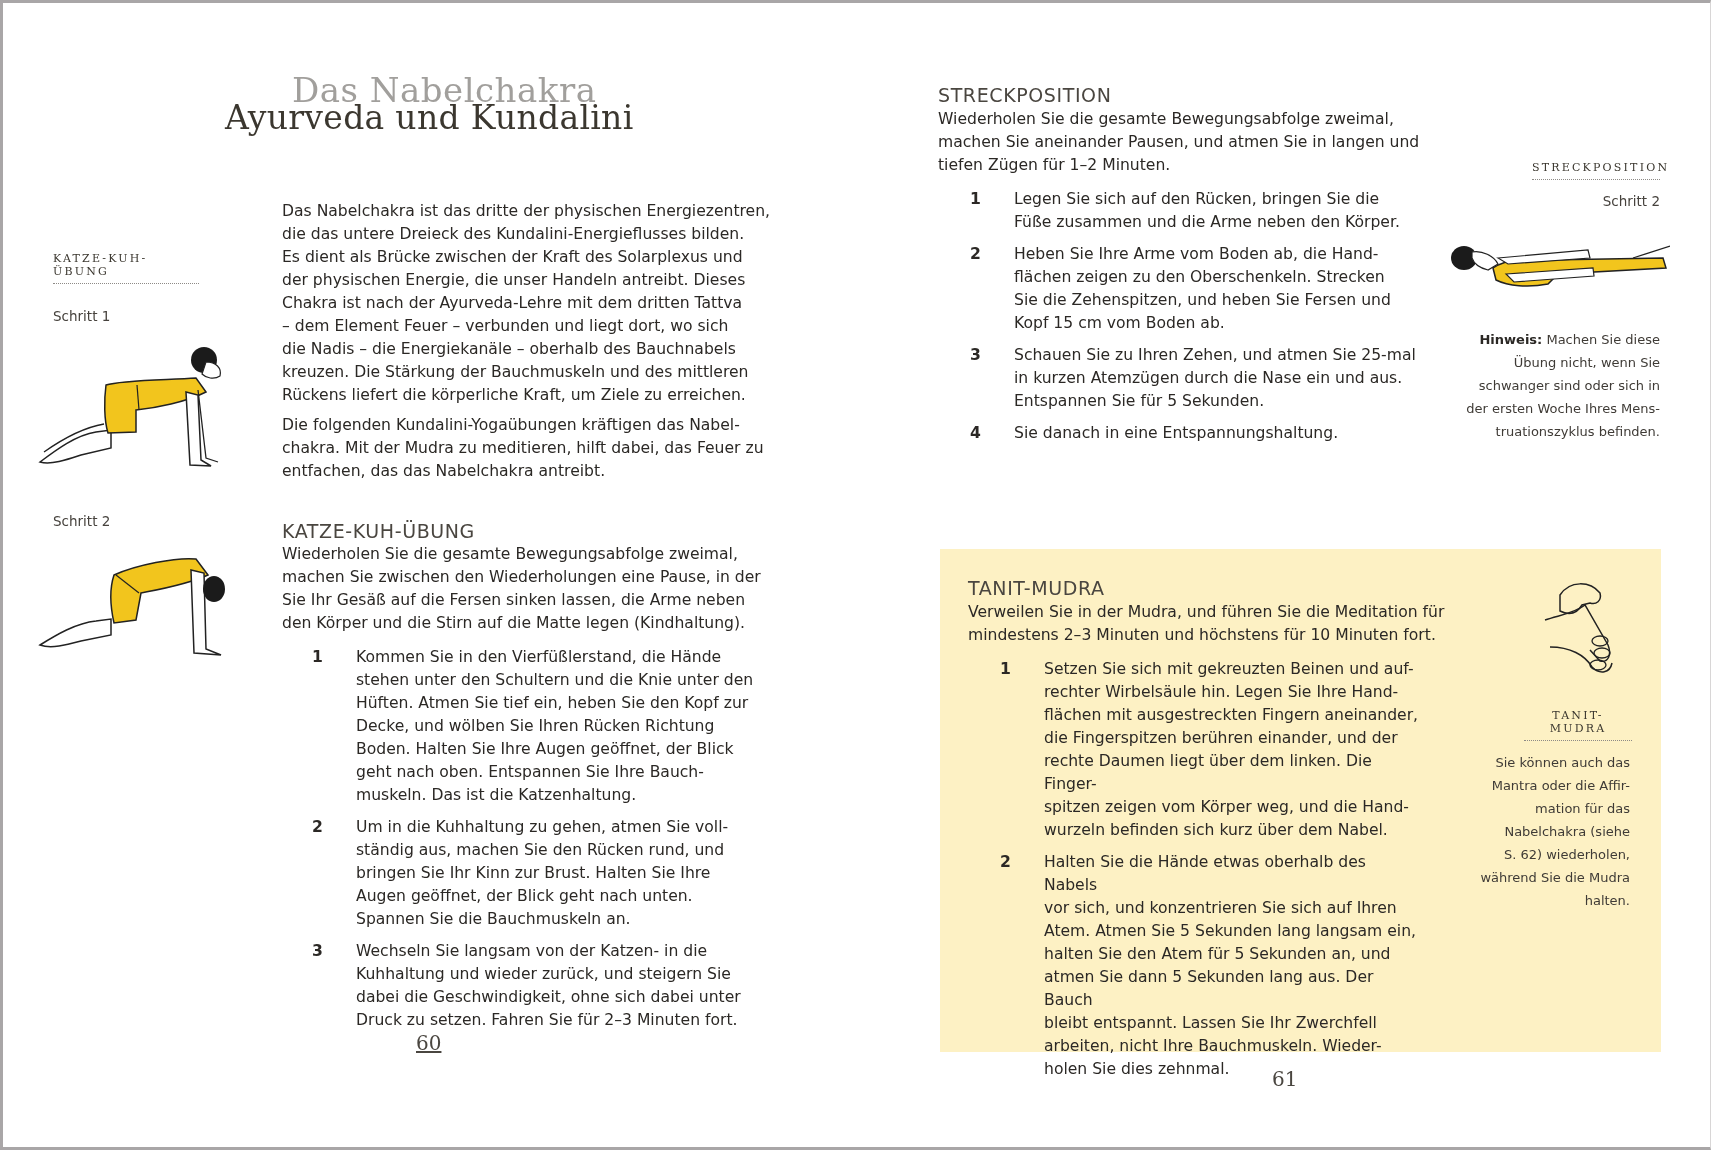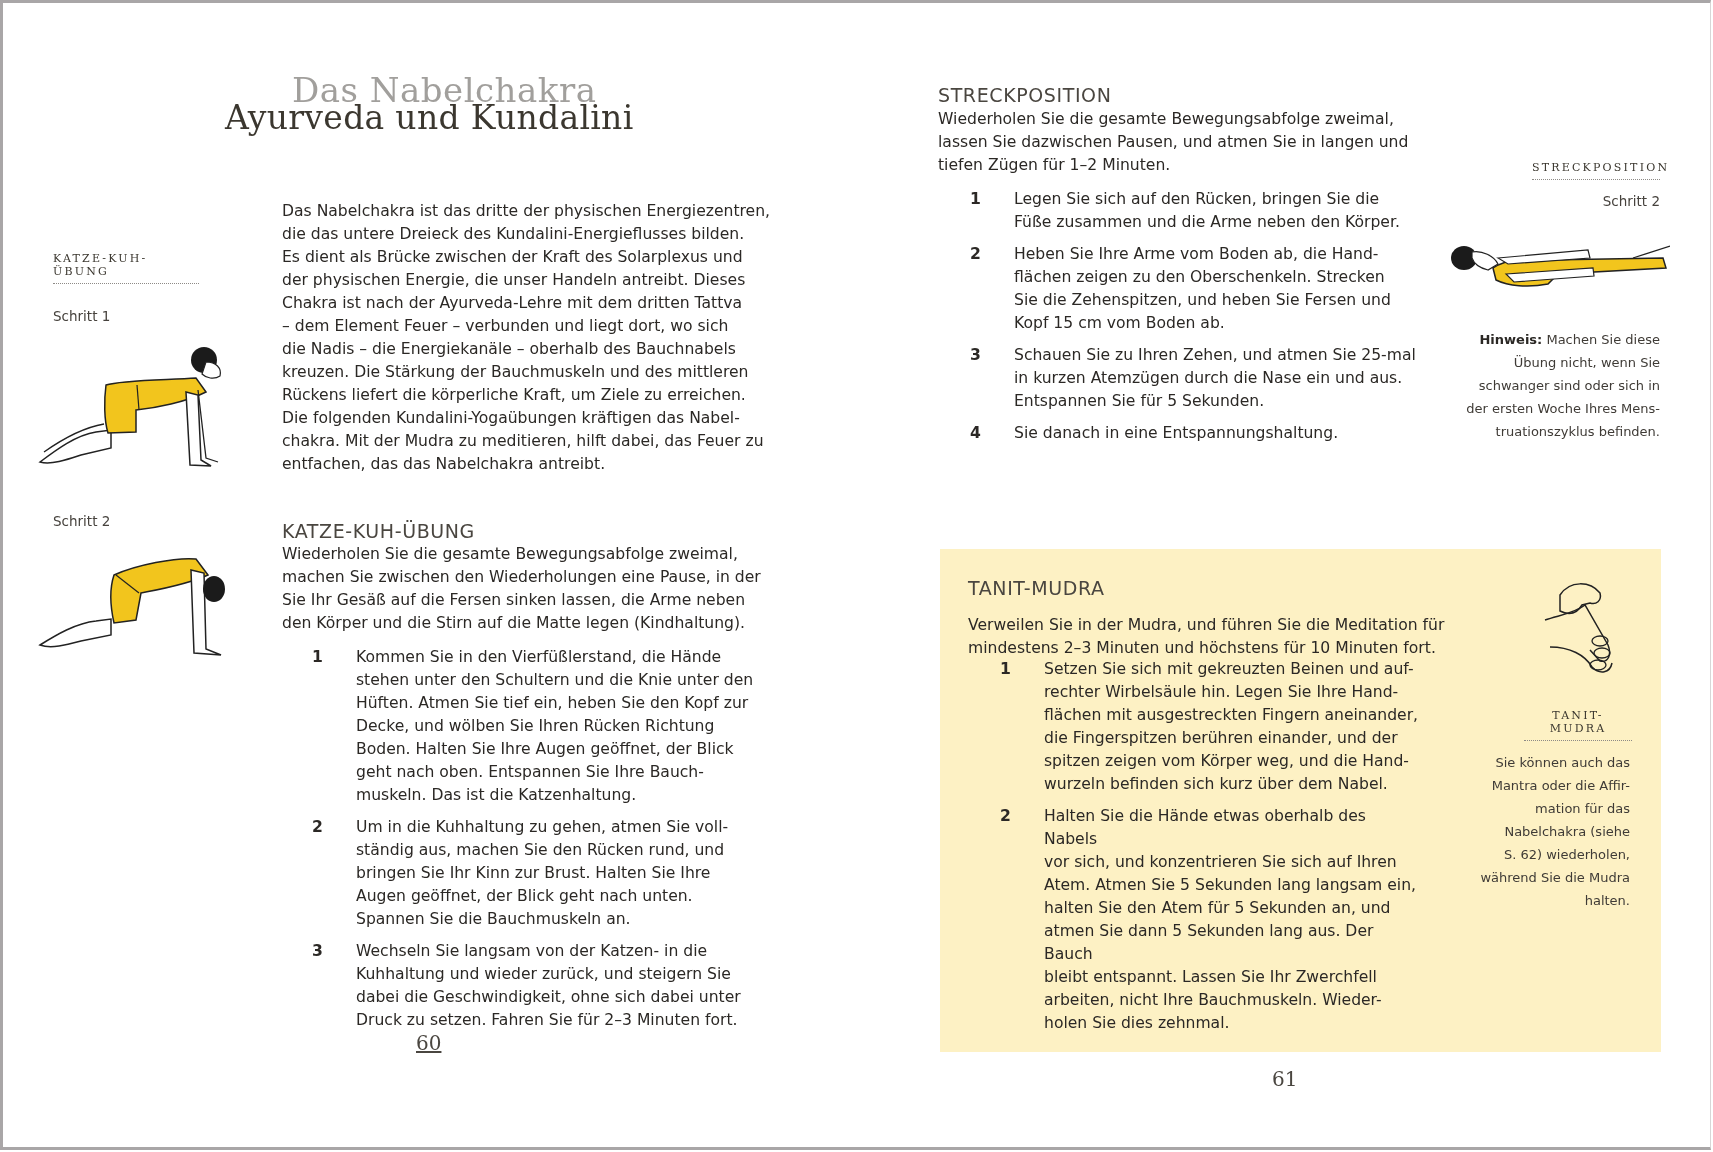--- a/index.html
+++ b/index.html
@@ -101,21 +101,21 @@
     <div>Das Nabelchakra ist das dritte der physischen Energiezentren,</div>
     <div>die das untere Dreieck des Kundalini-Energieflusses bilden.</div>
     <div>Es dient als Brücke zwischen der Kraft des Solarplexus und</div>
     <div>der physischen Energie, die unser Handeln antreibt. Dieses</div>
     <div>Chakra ist nach der Ayurveda-Lehre mit dem dritten Tattva</div>
     <div>– dem Element Feuer – verbunden und liegt dort, wo sich</div>
     <div>die Nadis – die Energiekanäle – oberhalb des Bauchnabels</div>
     <div>kreuzen. Die Stärkung der Bauchmuskeln und des mittleren</div>
     <div>Rückens liefert die körperliche Kraft, um Ziele zu erreichen.</div>
   </div>
-  <div style="margin-top:0;">
+  <div style="margin-top:7px;">
     <div>Die folgenden Kundalini-Yogaübungen kräftigen das Nabel-</div>
     <div>chakra. Mit der Mudra zu meditieren, hilft dabei, das Feuer zu</div>
     <div>entfachen, das das Nabelchakra antreibt.</div>
   </div>
 </div>
 
 <div class="abs heading" style="left:282px; top:519px;">KATZE-KUH-ÜBUNG</div>
 <div class="abs body" style="left:282px; top:543px; width:490px;">
   <div>Wiederholen Sie die gesamte Bewegungsabfolge zweimal,</div>
   <div>machen Sie zwischen den Wiederholungen eine Pause, in der</div>
@@ -155,21 +155,21 @@
       <div>Druck zu setzen. Fahren Sie für 2–3 Minuten fort.</div>
     </div>
   </div>
 </div>
 
 <div class="abs page-num" style="left:416px; top:1031px;text-decoration:underline;">60</div>
 
 <div class="abs heading" style="left:938px; top:83px;">STRECKPOSITION</div>
 <div class="abs body" style="left:938px; top:108px; width:500px;">
   <div>Wiederholen Sie die gesamte Bewegungsabfolge zweimal,</div>
-  <div>lassen Sie dazwischen Pausen, und atmen Sie in langen und</div>
+  <div>machen Sie aneinander Pausen, und atmen Sie in langen und</div>
   <div>tiefen Zügen für 1–2 Minuten.</div>
 </div>
 
 <div class="steps" style="left:970px; top:188px; width:450px;">
   <div class="step">
     <div class="step-num" style="width:44px;">1</div>
     <div class="step-text">
       <div>Legen Sie sich auf den Rücken, bringen Sie die</div>
       <div>Füße zusammen und die Arme neben den Körper.</div>
     </div>
@@ -215,33 +215,34 @@
   <div><b>Hinweis:</b> <span>Machen Sie diese</span></div>
   <div>Übung nicht, wenn Sie</div>
   <div>schwanger sind oder sich in</div>
   <div>der ersten Woche Ihres Mens-</div>
   <div>truationszyklus befinden.</div>
 </div>
 
 <div class="yellow-box"></div>
 
 <div class="abs heading" style="left:968px; top:576px;">TANIT-MUDRA</div>
-<div class="abs body" style="left:968px; top:614px; width:490px;">
+<div class="abs body" style="left:968px; top:601px; width:490px;">
   <div>Verweilen Sie in der Mudra, und führen Sie die Meditation für</div>
   <div>mindestens 2–3 Minuten und höchstens für 10 Minuten fort.</div>
 </div>
 
 <div class="steps" style="left:1000px; top:658px; width:420px;">
   <div class="step">
     <div class="step-num">1</div>
     <div class="step-text">
       <div>Setzen Sie sich mit gekreuzten Beinen und auf-</div>
       <div>rechter Wirbelsäule hin. Legen Sie Ihre Hand-</div>
       <div>flächen mit ausgestreckten Fingern aneinander,</div>
       <div>die Fingerspitzen berühren einander, und der</div>
+      <div>rechte Daumen liegt über dem linken. Die Finger-</div>
       <div>spitzen zeigen vom Körper weg, und die Hand-</div>
       <div>wurzeln befinden sich kurz über dem Nabel.</div>
     </div>
   </div>
   <div class="step">
     <div class="step-num">2</div>
     <div class="step-text">
       <div>Halten Sie die Hände etwas oberhalb des Nabels</div>
       <div>vor sich, und konzentrieren Sie sich auf Ihren</div>
       <div>Atem. Atmen Sie 5 Sekunden lang langsam ein,</div>

